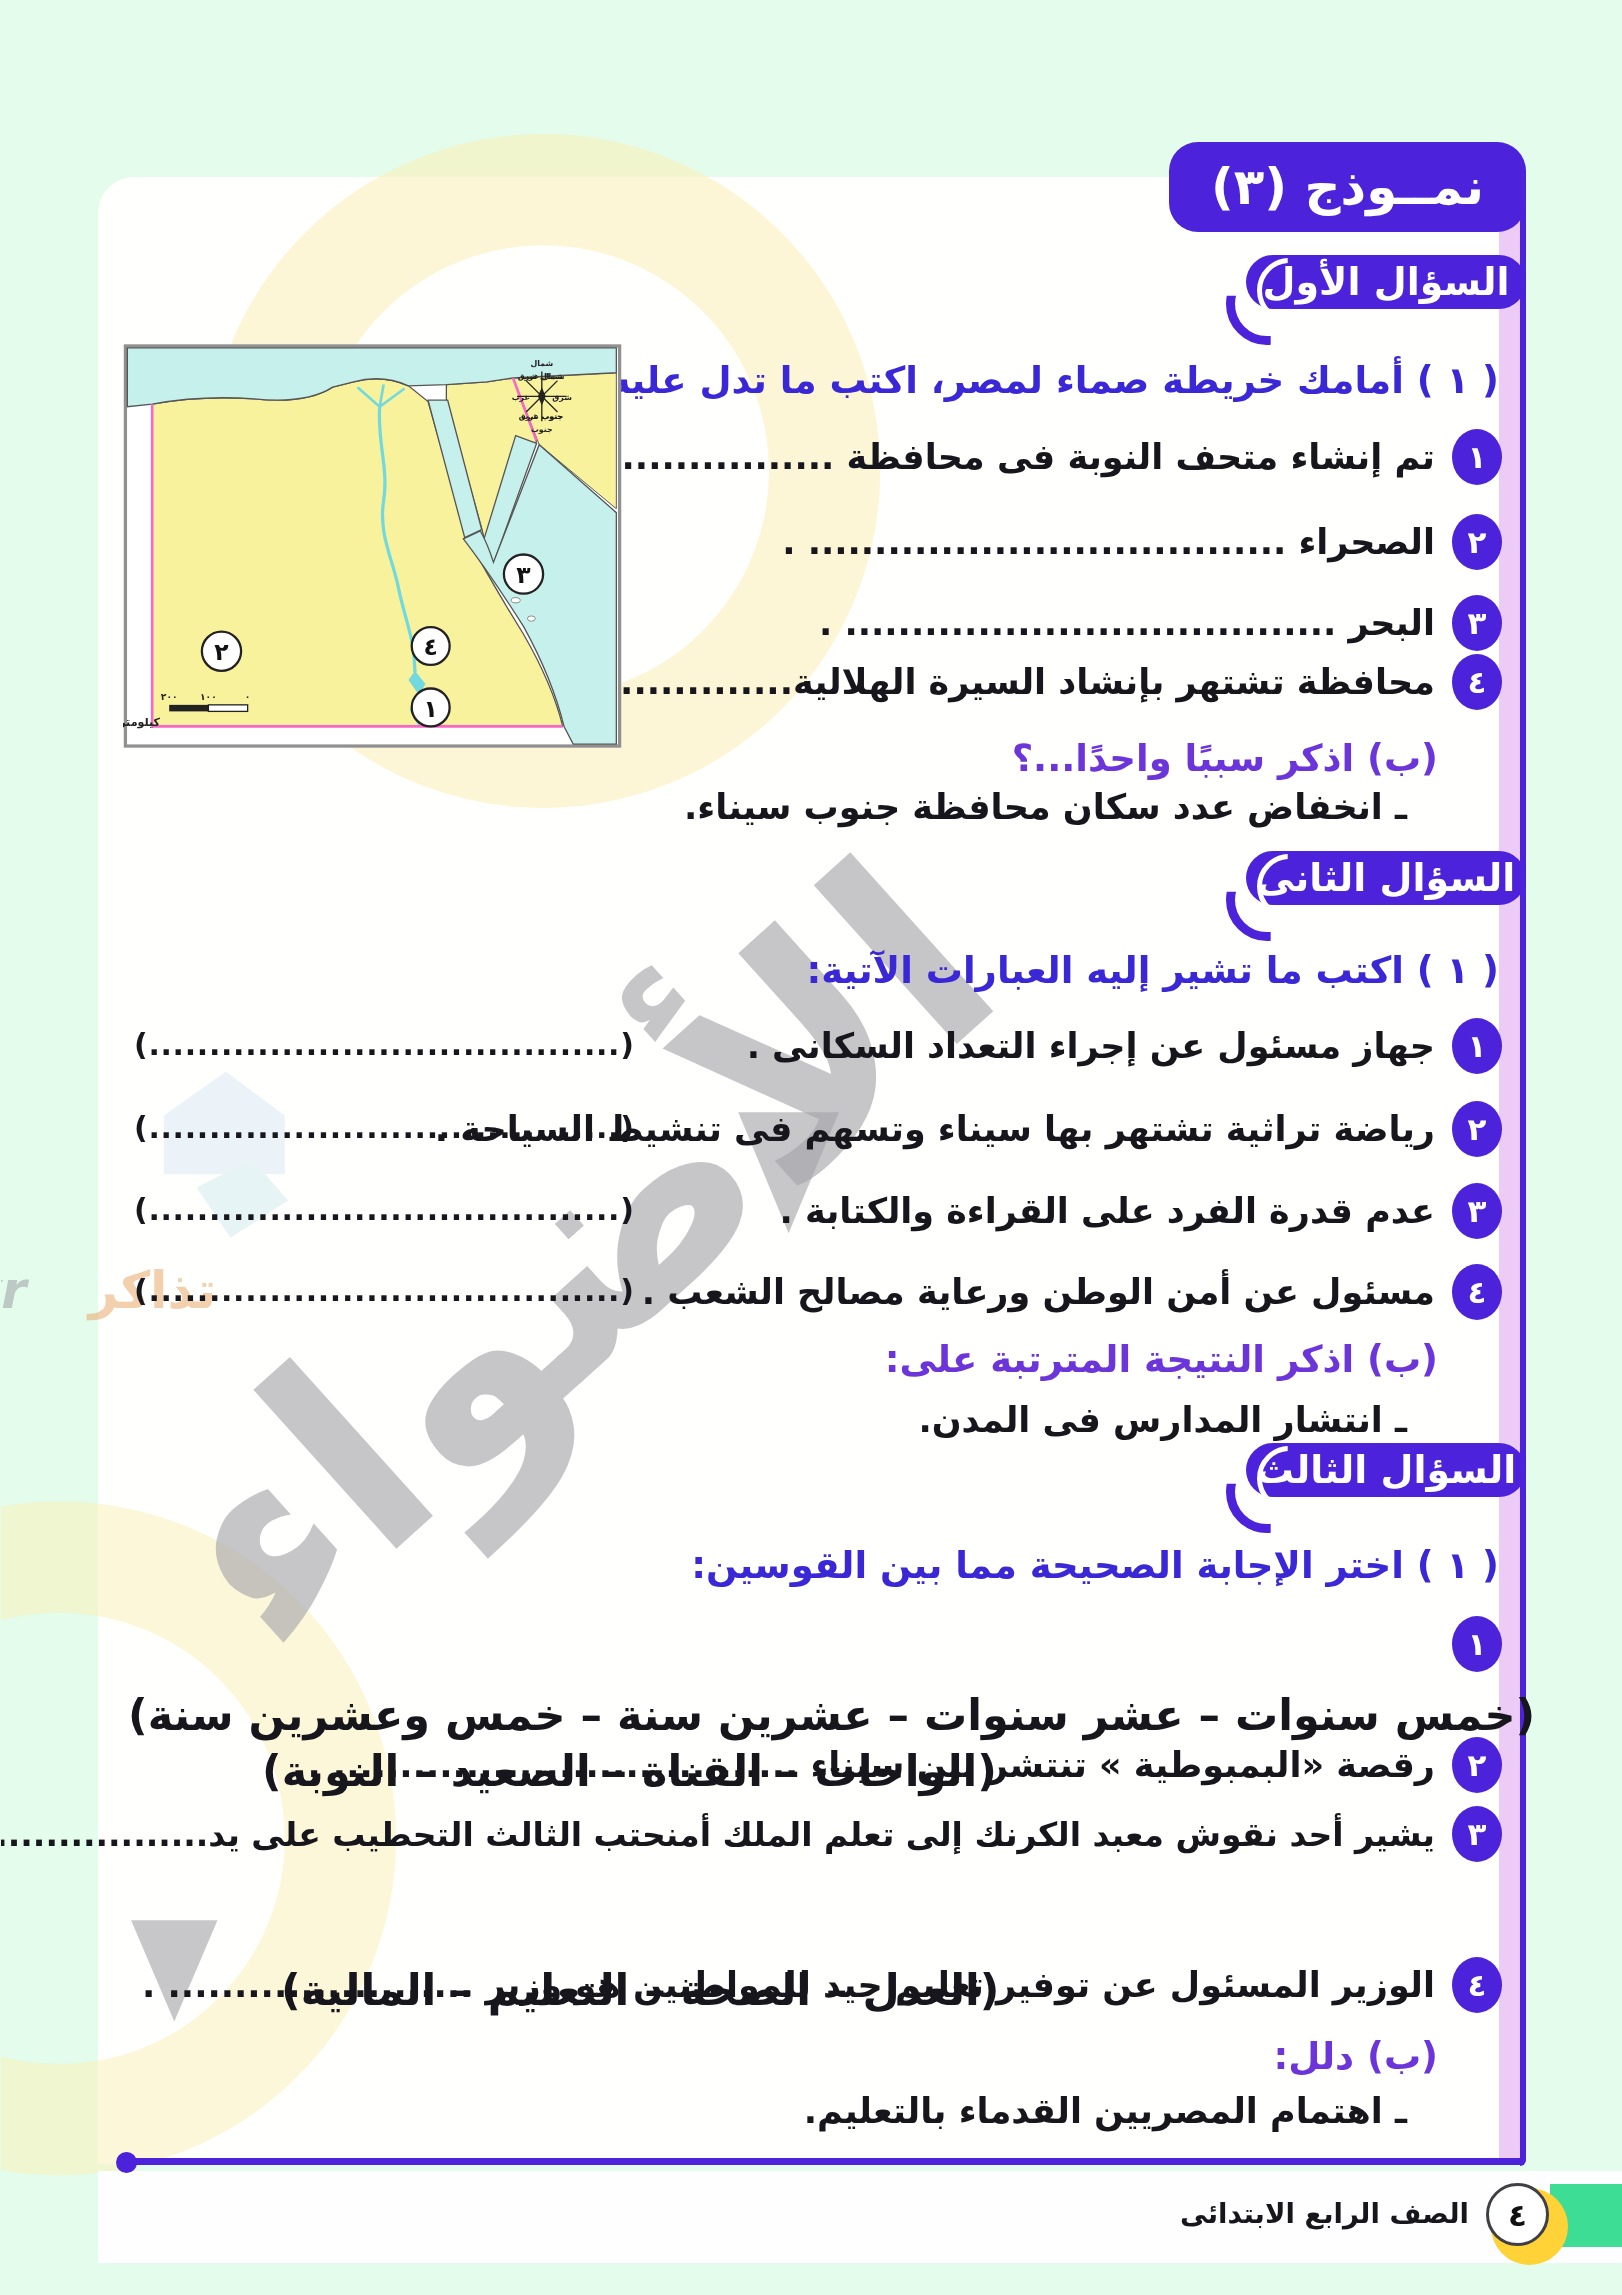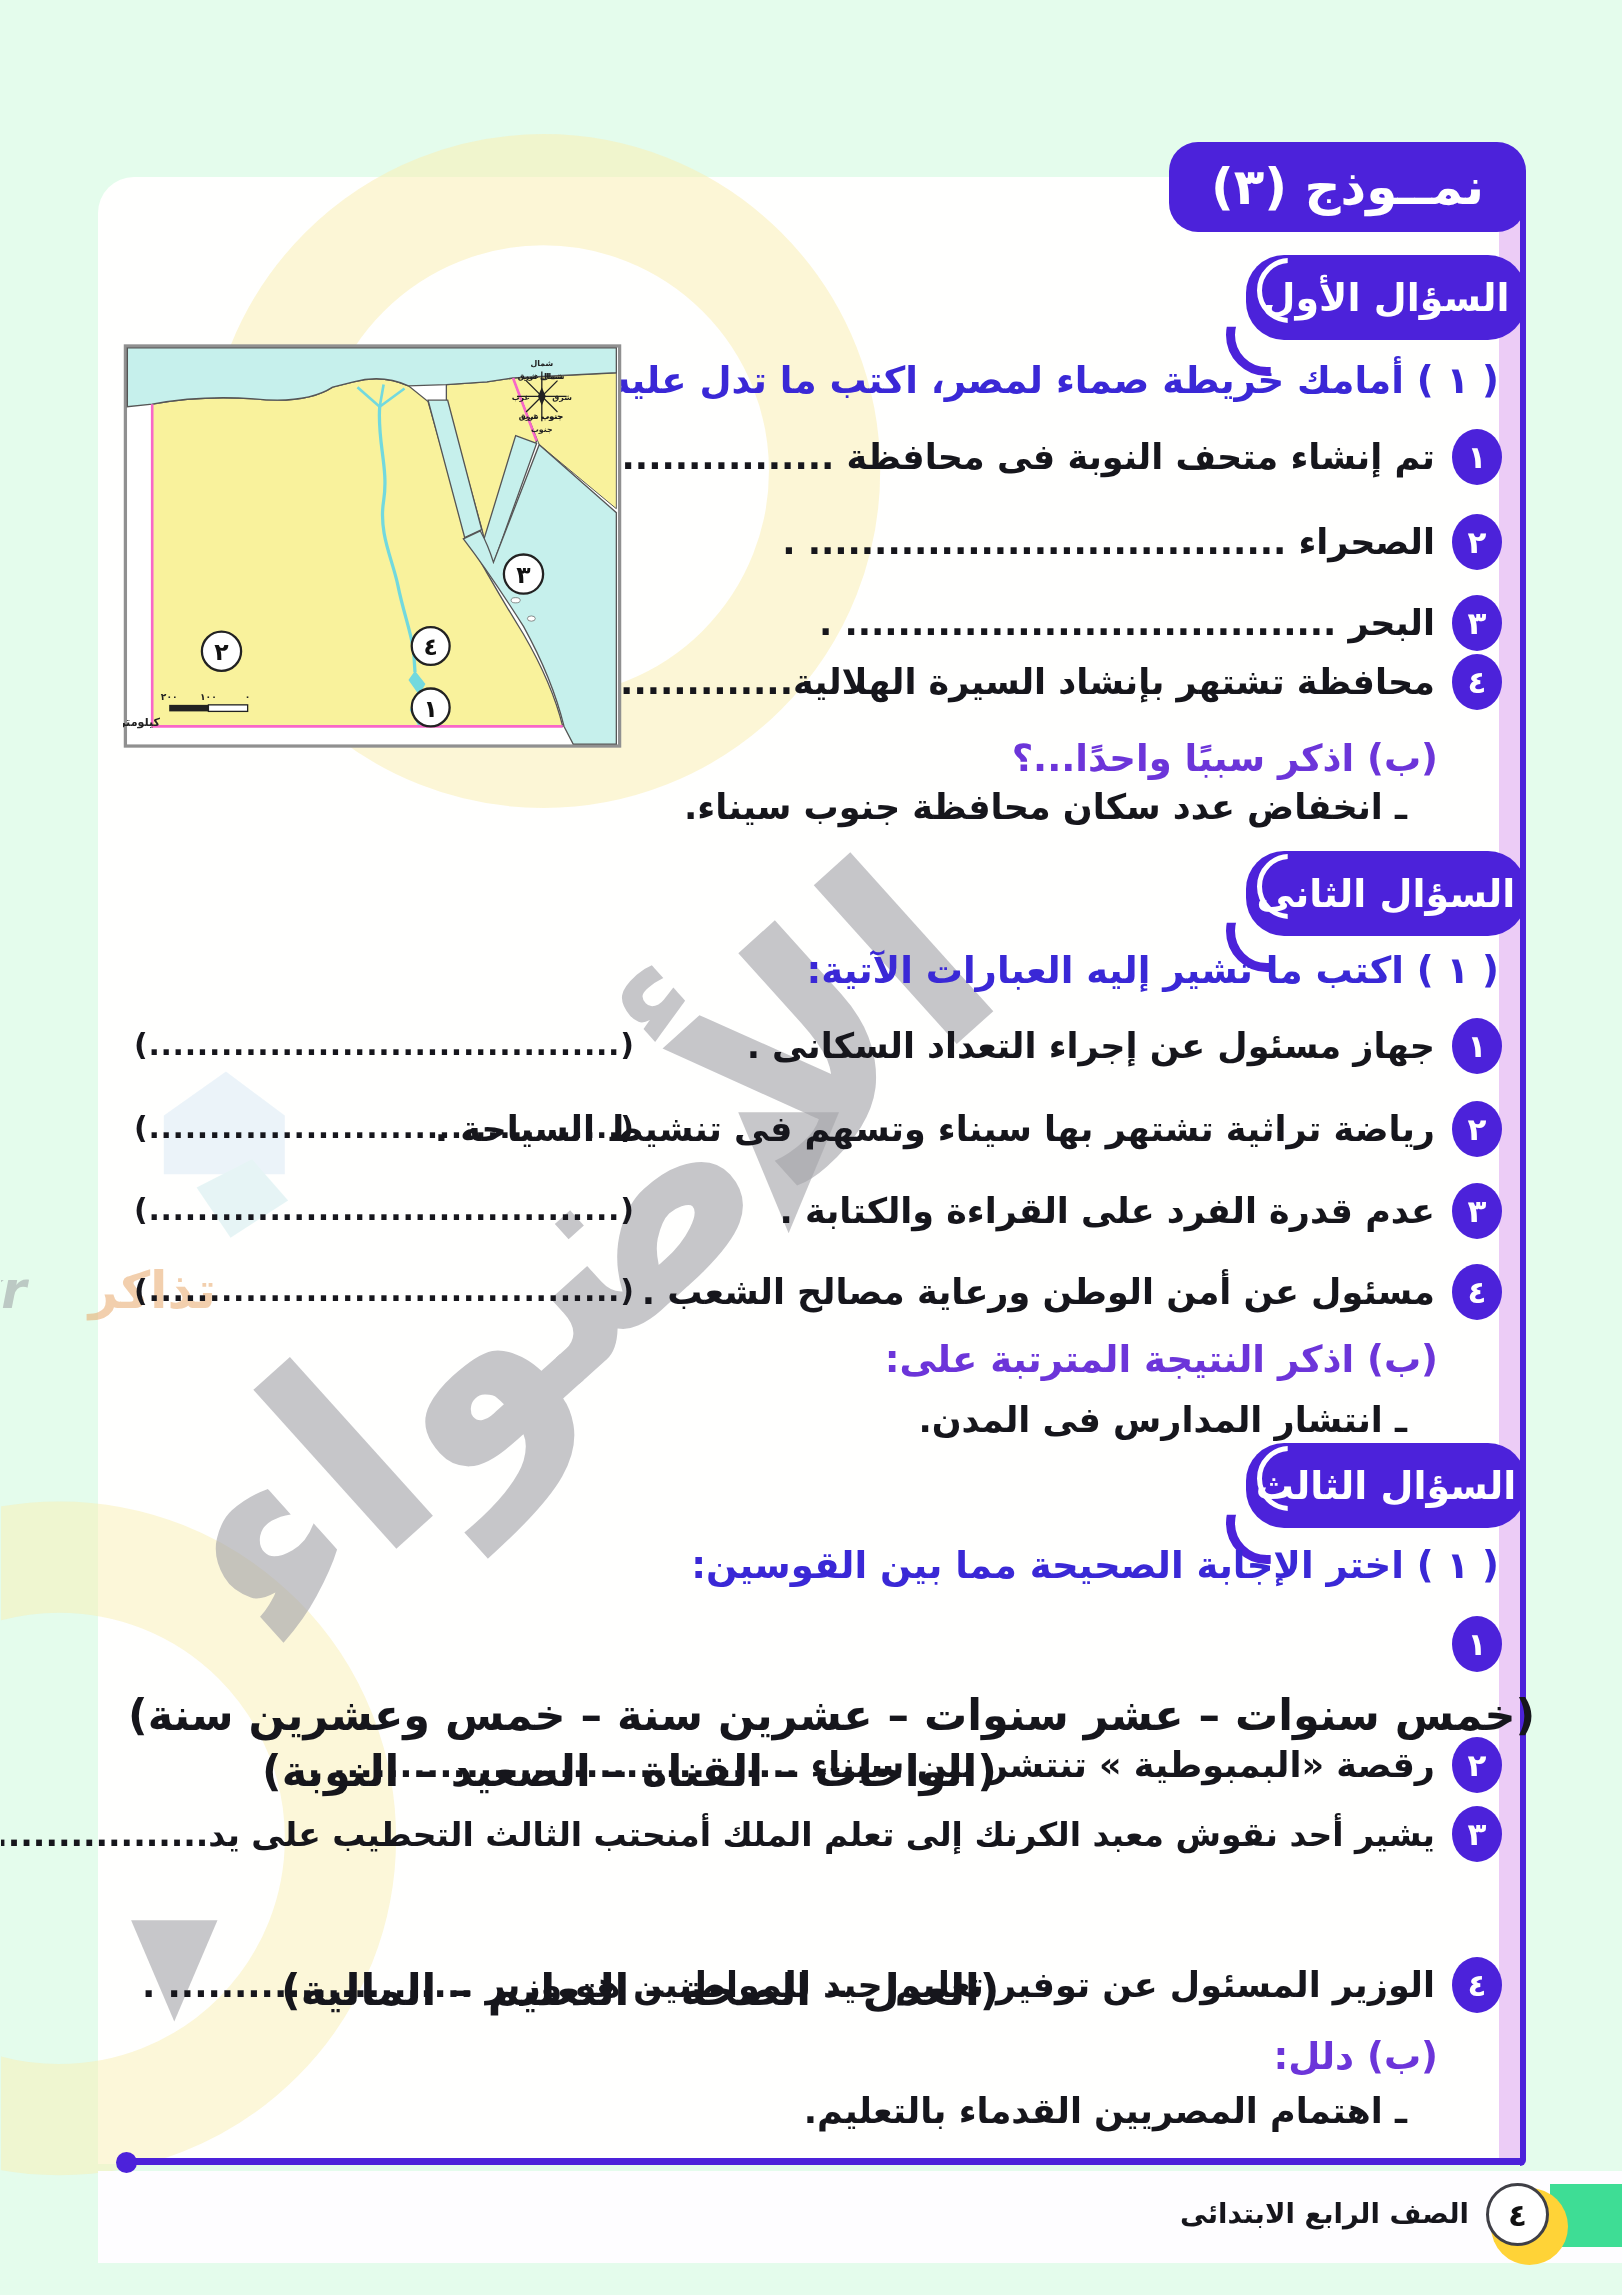--- a/index.html
+++ b/index.html
@@ -27,21 +27,21 @@
 
   
   .wm{ position:absolute; inset:0; z-index:2; pointer-events:none; }
 
   
   .model-badge{ position:absolute; left:1169px; top:142px; width:357px; height:90px;
       background:#4c22da; border-radius:29px; color:#fff; font-weight:bold; font-size:50px;
       display:flex; align-items:center; justify-content:center; z-index:5; }
 
   
-  .pill{ position:absolute; right:97px; width:280px; height:85px; background:#4c22da;
+  .pill{ position:absolute; right:97px; width:280px; height:54px; background:#4c22da;
       border-radius:38px; color:#fff; font-weight:bold; font-size:38px;
       display:flex; align-items:center; justify-content:center; z-index:5; }
   .pill .arc{ position:absolute; left:10.5px; top:3.3px; width:65px; height:65px;
       border:5.9px solid #ffffff; border-radius:50%; clip-path:inset(-6.5px 52% -6.5px -6.5px); }
   .pill .swoosh{ position:absolute; left:-19.6px; bottom:-36px; width:82px; height:82px;
       border:9.8px solid #4c22da; border-radius:50%; clip-path:inset(40% 46% -9.8px -9.8px); }
 
   
   .intro{ position:absolute; right:124px; font-size:37px; font-weight:bold; color:#3a28d6;
       white-space:nowrap; z-index:6; }

